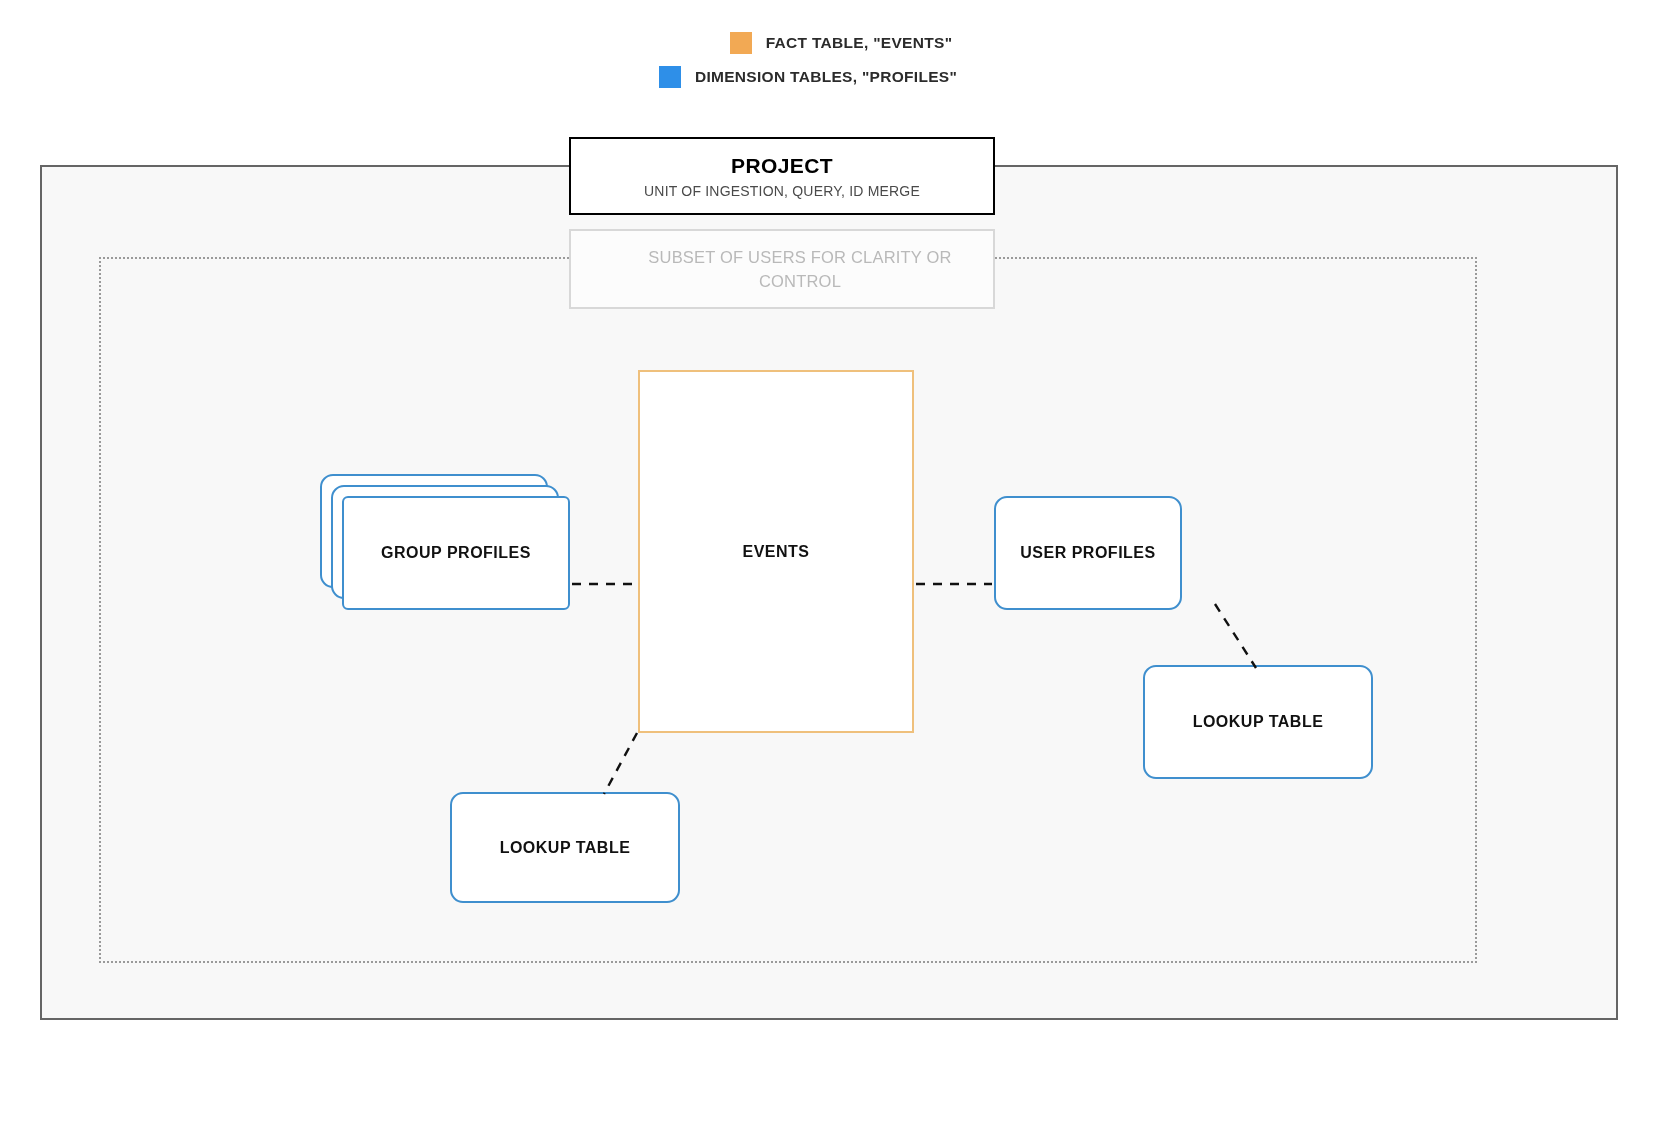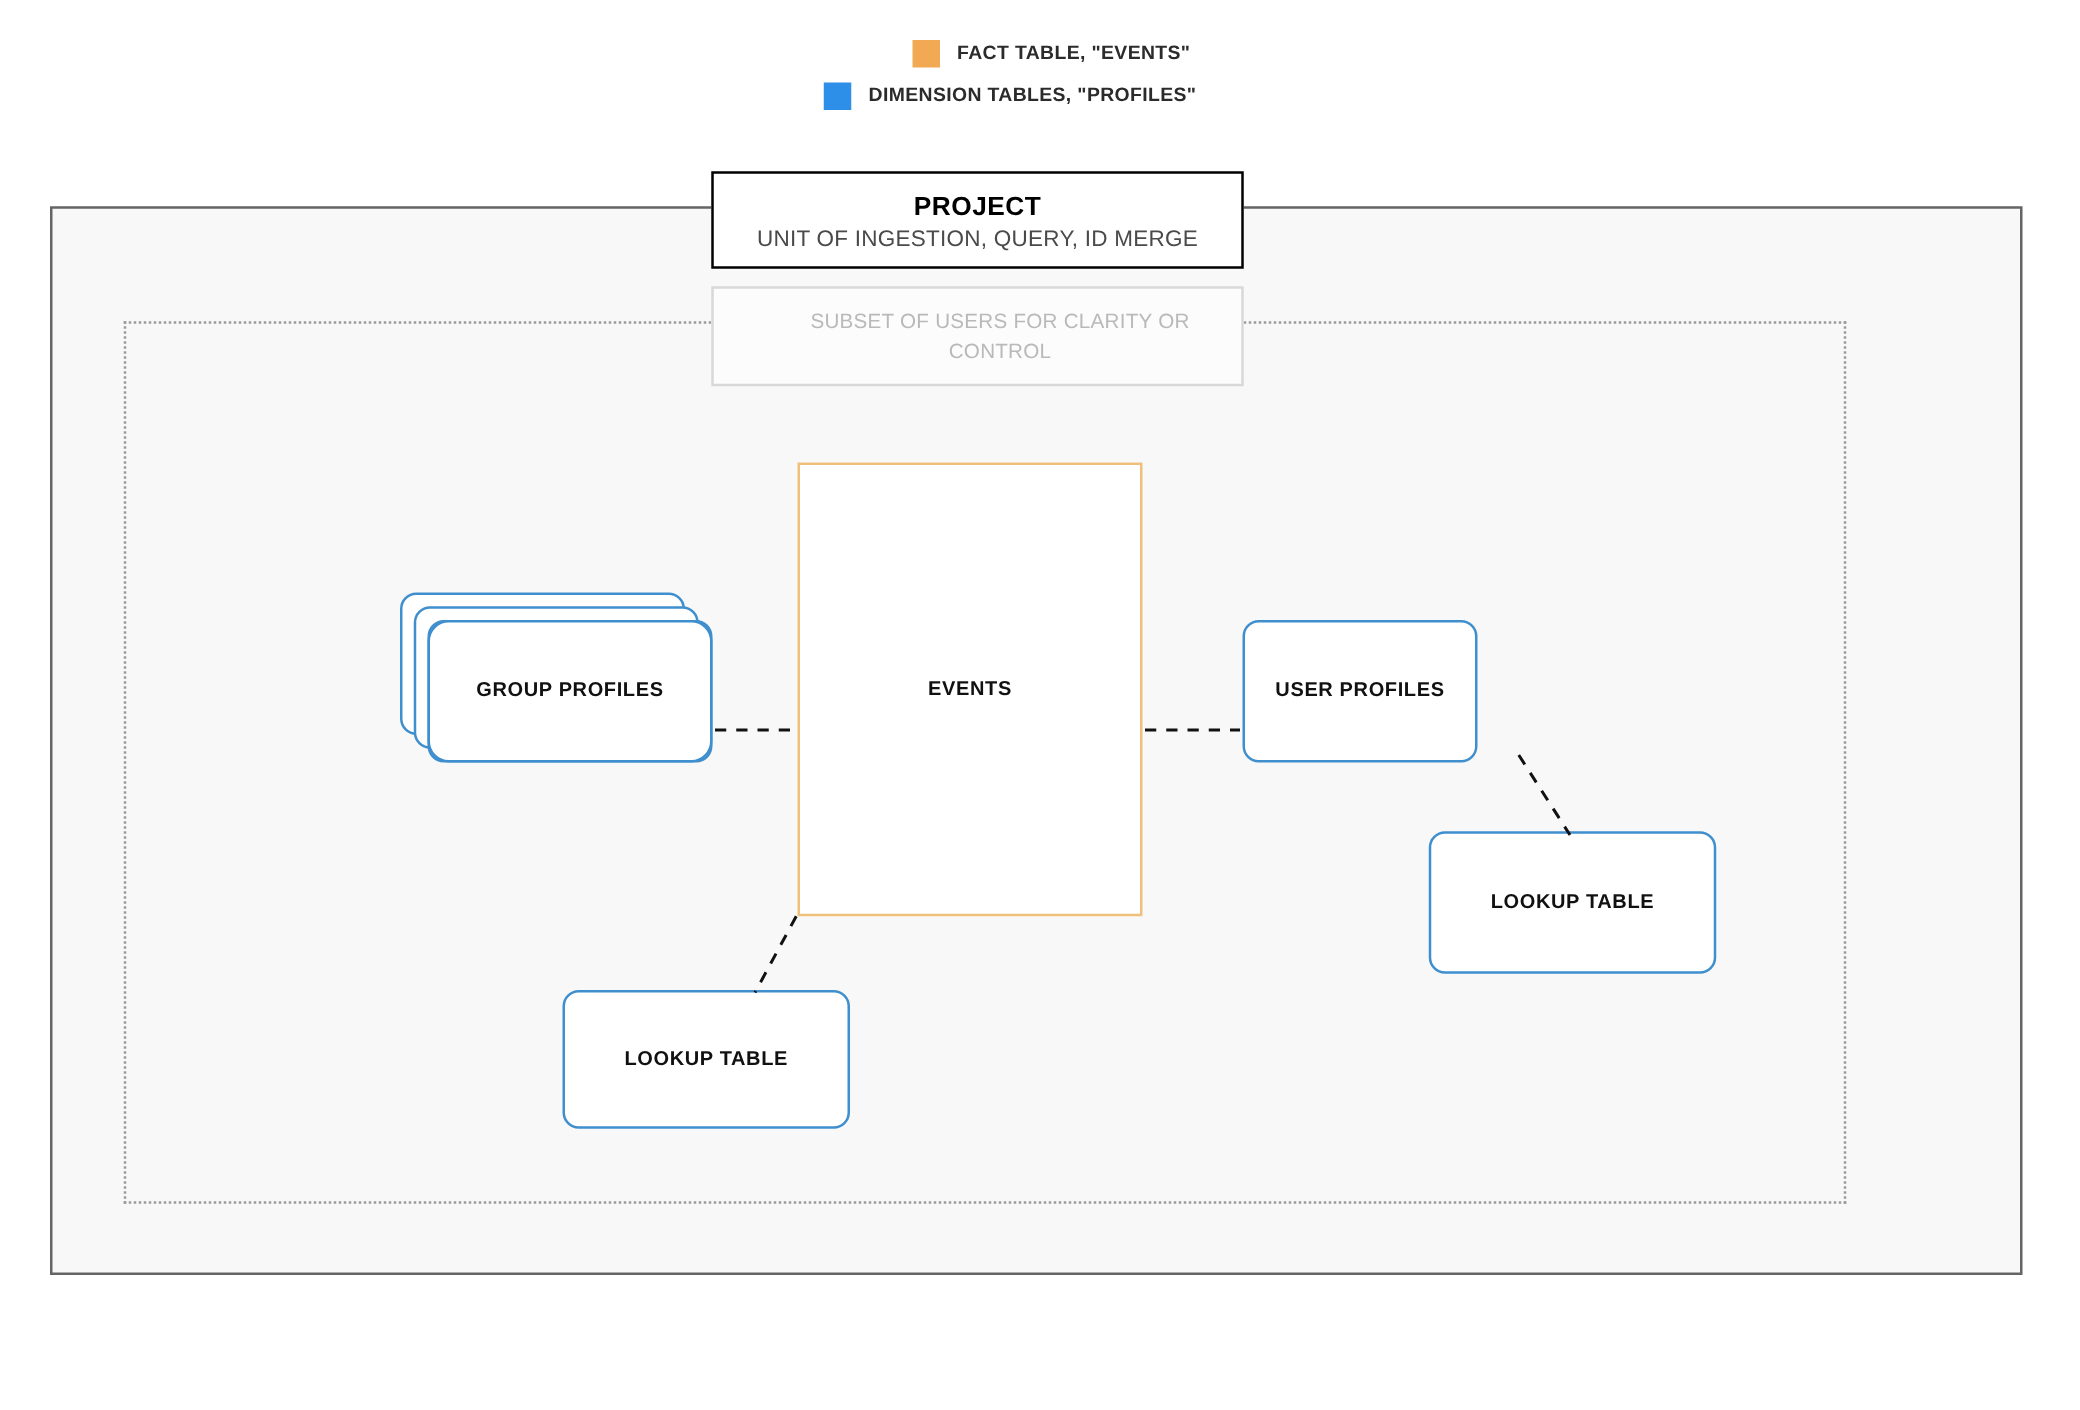--- a/index.html
+++ b/index.html
@@ -77,21 +77,21 @@
     border: 2px solid #000000;
     z-index: 30;
     margin-top: 11px;
   }
   #project-card .card-title {
     font-size: 21px; font-weight: bold;
     color: #000; letter-spacing: 0.4px;
     line-height: 26px;
   }
   #project-card .card-sub {
-    font-size: 18px; color: #4a4a4a;
+    font-size: 14px; color: #4a4a4a;
     letter-spacing: 0.2px; line-height: 24px;
   }
   #dataview-card {
     left: 569px; top: 229px;
     width: 426px; height: 80px;
     border: 2px solid #d8d8d8;
     background: #fcfcfc;
     z-index: 30;
   }
   #dataview-card .card-title {
@@ -142,21 +142,21 @@
     border-radius: 13px;
     background: #ffffff;
   }
   #stack-card-3 { left: 0px;  top: 0px;  }
   #stack-card-2 { left: 11px; top: 11px; }
   #stack-card-1 { left: 22px; top: 22px; }
   #group-profiles-node {
     left: 342px; top: 496px;
     width: 228px; height: 114px;
     border: 2px solid #3f8fce;
-    border-radius: 17px;
+    border-radius: 6px;
     z-index: 15;
   }
 
   #user-profiles-node {
     left: 994px; top: 496px;
     width: 188px; height: 114px;
     border: 2px solid #3f8fce;
     border-radius: 13px;
     z-index: 15;
   }

